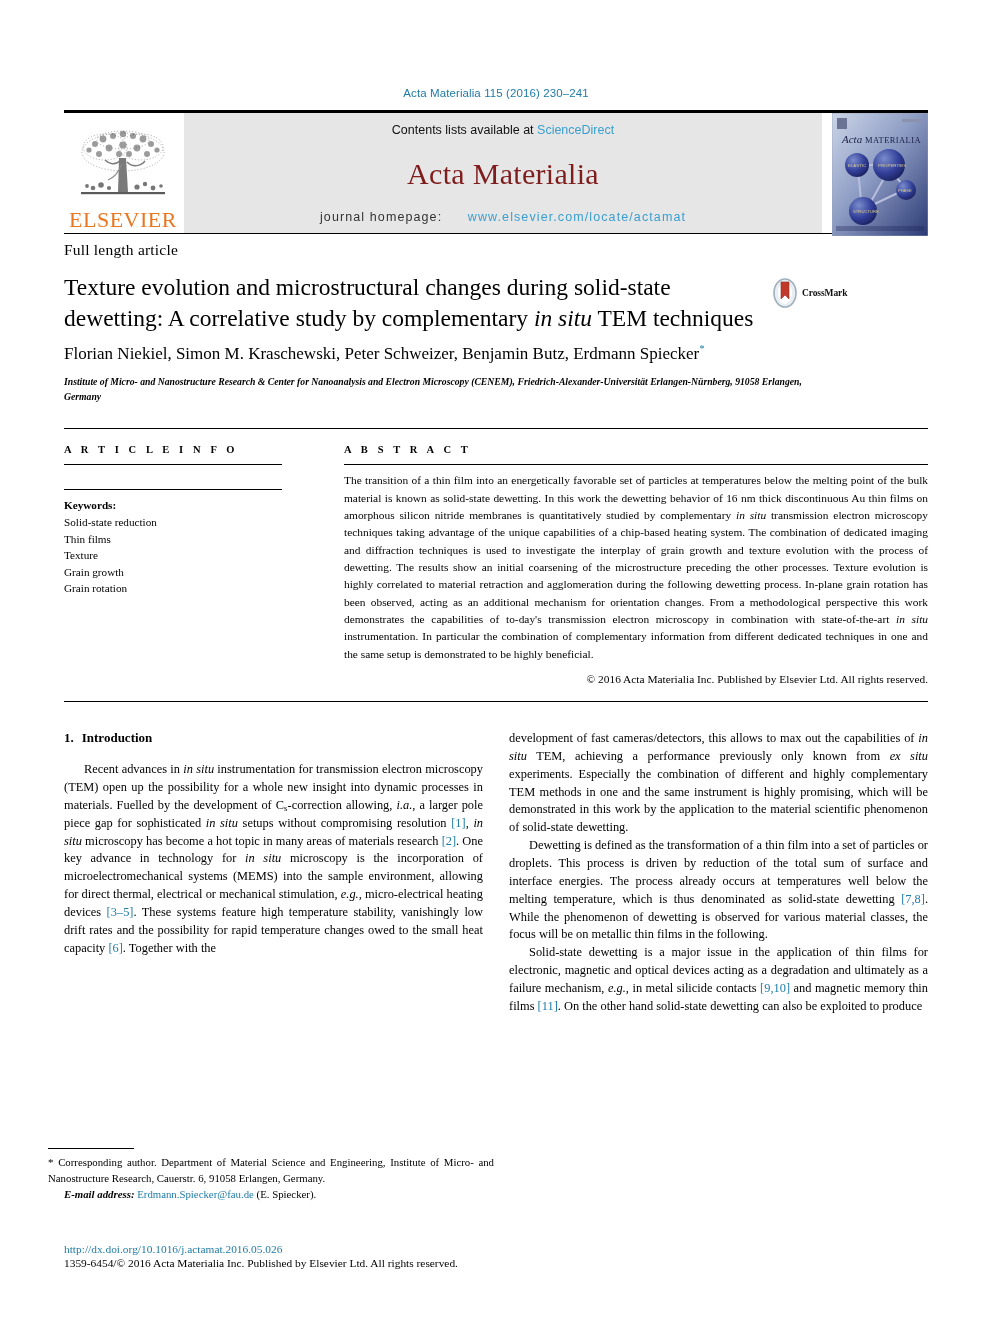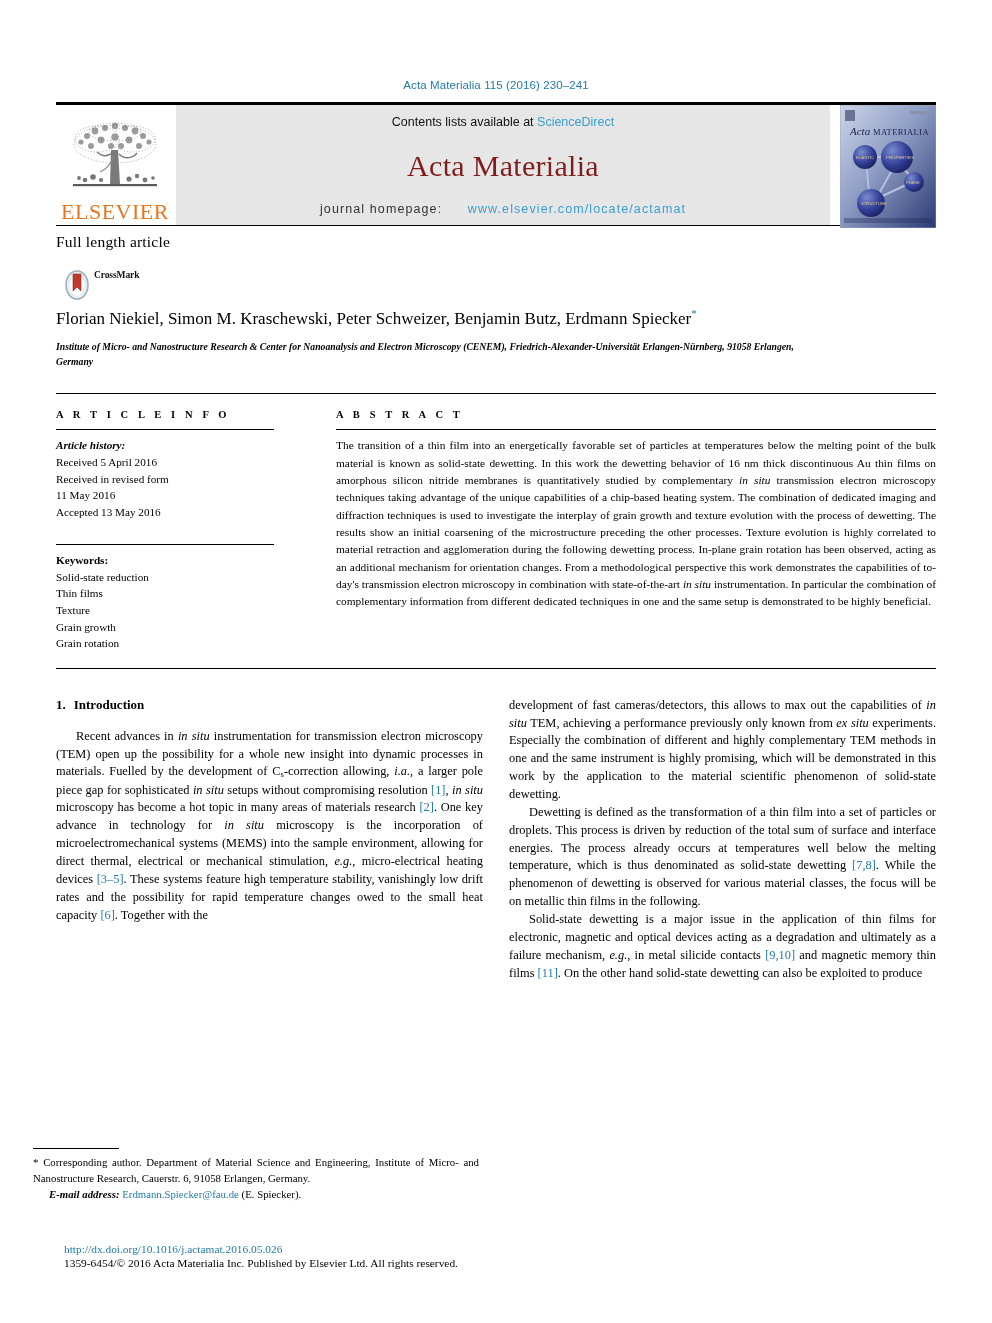--- a/index.html
+++ b/index.html
@@ -7,21 +7,21 @@
   body {
     width: 992px;
     height: 1323px;
     background: #ffffff;
     font-family: "Liberation Serif", serif;
     color: #000000;
     position: relative;
     overflow: hidden;
   }
 
-  .page { position: relative; width: 992px; height: 1323px; padding: 8px; }
+  .page { position: relative; width: 992px; height: 1323px; padding: 16px; }
 
   
   .running-head {
     text-align: center;
     font-family: "Liberation Sans", sans-serif;
     font-size: 11.5px;
     color: #1f7ba6;
     padding-top: 71px;
     letter-spacing: .1px;
   }
@@ -110,20 +110,21 @@
     font-size: 23.5px;
     line-height: 1.34;
     font-weight: 400;
     margin: 0;
   }
   .art-title .ital { font-style: italic; }
 
   .crossmark {
     flex: 0 0 110px;
     display: flex;
+    align-items: center;
     gap: 4px;
     margin-top: 6px;
     margin-left: 8px;
   }
   .cm-label {
     font-family: "Liberation Serif", serif;
     font-size: 9.5px;
     font-weight: bold;
     color: #111;
     letter-spacing: -.1px;
@@ -212,21 +213,21 @@
     hyphens: auto;
   }
   .para + .para { margin-top: 0; }
   .para .ital { font-style: italic; }
   .ref { color: #1f7ba6; }
   .sub { font-size: .72em; vertical-align: -.25em; }
 
   
   .footnote {
     position: absolute;
-    left: 33px;
+    left: 48px;
     top: 1148px;
     width: 446px;
   }
   .fn-rule { border-top: 1px solid #000; width: 86px; margin-bottom: 6px; }
   .fn-text { font-size: 10.8px; line-height: 1.45; text-align: justify; }
   .fn-text .star { font-size: 11px; }
   .fn-email { margin-top: 1px; font-size: 10.8px; }
   .fn-email .lbl { font-style: italic; font-weight: bold; }
   .link { color: #1f7ba6; }
 
@@ -332,62 +333,59 @@
         <text x="21" y="100" font-family="Liberation Sans, sans-serif" font-size="4.2" fill="#d9c98a">STRUCTURE</text>
         <rect x="4" y="113" width="88" height="5" fill="#1f2758" opacity="0.35"></rect>
       </svg>
     </div>
   </div>
 
   <div class="type-rule"></div>
   <div class="article-type">Full length article</div>
 
   <div class="title-row">
+    <div class="title-block">
+      <h1 class="art-title"><span>Texture evolution and microstructural changes during solid-state dewetting: A correlative study by complementary </span><span class="ital">in situ</span><span> TEM techniques</span></h1>
+    </div>
     <div class="crossmark">
       <svg width="26" height="30" viewBox="0 0 26 30">
         <ellipse cx="13" cy="15" rx="11" ry="14" fill="#e9eef2" stroke="#9fb0bd" stroke-width="1.6"></ellipse>
         <ellipse cx="13" cy="15" rx="7" ry="11" fill="#ffffff"></ellipse>
         <path d="M9 4 L17 4 L17 21 L13 17 L9 21 Z" fill="#c0392b"></path>
         <path d="M9 4 L17 4 L17 21 L13 17 L9 21 Z" fill="none" stroke="#8e2a20" stroke-width="0.6"></path>
       </svg>
       <span class="cm-label">CrossMark</span>
     </div>
   </div>
 
   <div class="authors"><span>Florian Niekiel, Simon M. Kraschewski, Peter Schweizer, Benjamin Butz, Erdmann Spiecker</span><sup>*</sup></div>
   <div class="affil">Institute of Micro- and Nanostructure Research &amp; Center for Nanoanalysis and Electron Microscopy (CENEM), Friedrich-Alexander-Universität Erlangen-Nürnberg, 91058 Erlangen, Germany</div>
 
   <div class="info-rule"></div>
   <div class="info-abstract">
 
     <div class="col-info">
       <div class="sec-head">A R T I C L E   I N F O</div>
       <div class="thin-rule"></div>
-      <div class="hist-block">
-        <div class="lbl">Article history:</div>
-        <div>Received 5 April 2016</div>
-        <div>Received in revised form</div>
-        <div>11 May 2016</div>
-        <div>Accepted 13 May 2016</div>
-      </div>
       <div class="kw-rule"></div>
       <div class="kw-block">
         <div class="lbl">Keywords:</div>
         <div>Solid-state reduction</div>
         <div>Thin films</div>
         <div>Texture</div>
         <div>Grain growth</div>
         <div>Grain rotation</div>
       </div>
     </div>
 
     <div class="col-abs">
       <div class="sec-head">A B S T R A C T</div>
       <div class="thin-rule"></div>
       <div class="abstract-body"><span>The transition of a thin film into an energetically favorable set of particles at temperatures below the melting point of the bulk material is known as solid-state dewetting. In this work the dewetting behavior of 16 nm thick discontinuous Au thin films on amorphous silicon nitride membranes is quantitatively studied by complementary </span><span class="ital">in situ</span><span> transmission electron microscopy techniques taking advantage of the unique capabilities of a chip-based heating system. The combination of dedicated imaging and diffraction techniques is used to investigate the interplay of grain growth and texture evolution with the process of dewetting. The results show an initial coarsening of the microstructure preceding the other processes. Texture evolution is highly correlated to material retraction and agglomeration during the following dewetting process. In-plane grain rotation has been observed, acting as an additional mechanism for orientation changes. From a methodological perspective this work demonstrates the capabilities of to-day's transmission electron microscopy in combination with state-of-the-art </span><span class="ital">in situ</span><span> instrumentation. In particular the combination of complementary information from different dedicated techniques in one and the same setup is demonstrated to be highly beneficial.</span></div>
+      <div class="copyright">© 2016 Acta Materialia Inc. Published by Elsevier Ltd. All rights reserved.</div>
     </div>
   </div>
 
   <div class="bottom-rule"></div>
 
   <div class="body-cols">
 
     <div class="bcol">
       <h2 class="sec-title"><span class="num">1.</span><span>Introduction</span></h2>
       <p class="para"><span>Recent advances in </span><span class="ital">in situ</span><span> instrumentation for transmission electron microscopy (TEM) open up the possibility for a whole new insight into dynamic processes in materials. Fuelled by the development of C</span><span class="sub">s</span><span>-correction allowing, </span><span class="ital">i.a.</span><span>, a larger pole piece gap for sophisticated </span><span class="ital">in situ</span><span> setups without compromising resolution </span><span class="ref">[1]</span><span>, </span><span class="ital">in situ</span><span> microscopy has become a hot topic in many areas of materials research </span><span class="ref">[2]</span><span>. One key advance in technology for </span><span class="ital">in situ</span><span> microscopy is the incorporation of microelectromechanical systems (MEMS) into the sample environment, allowing for direct thermal, electrical or mechanical stimulation, </span><span class="ital">e.g.</span><span>, micro-electrical heating devices </span><span class="ref">[3–5]</span><span>. These systems feature high temperature stability, vanishingly low drift rates and the possibility for rapid temperature changes owed to the small heat capacity </span><span class="ref">[6]</span><span>. Together with the</span></p>

